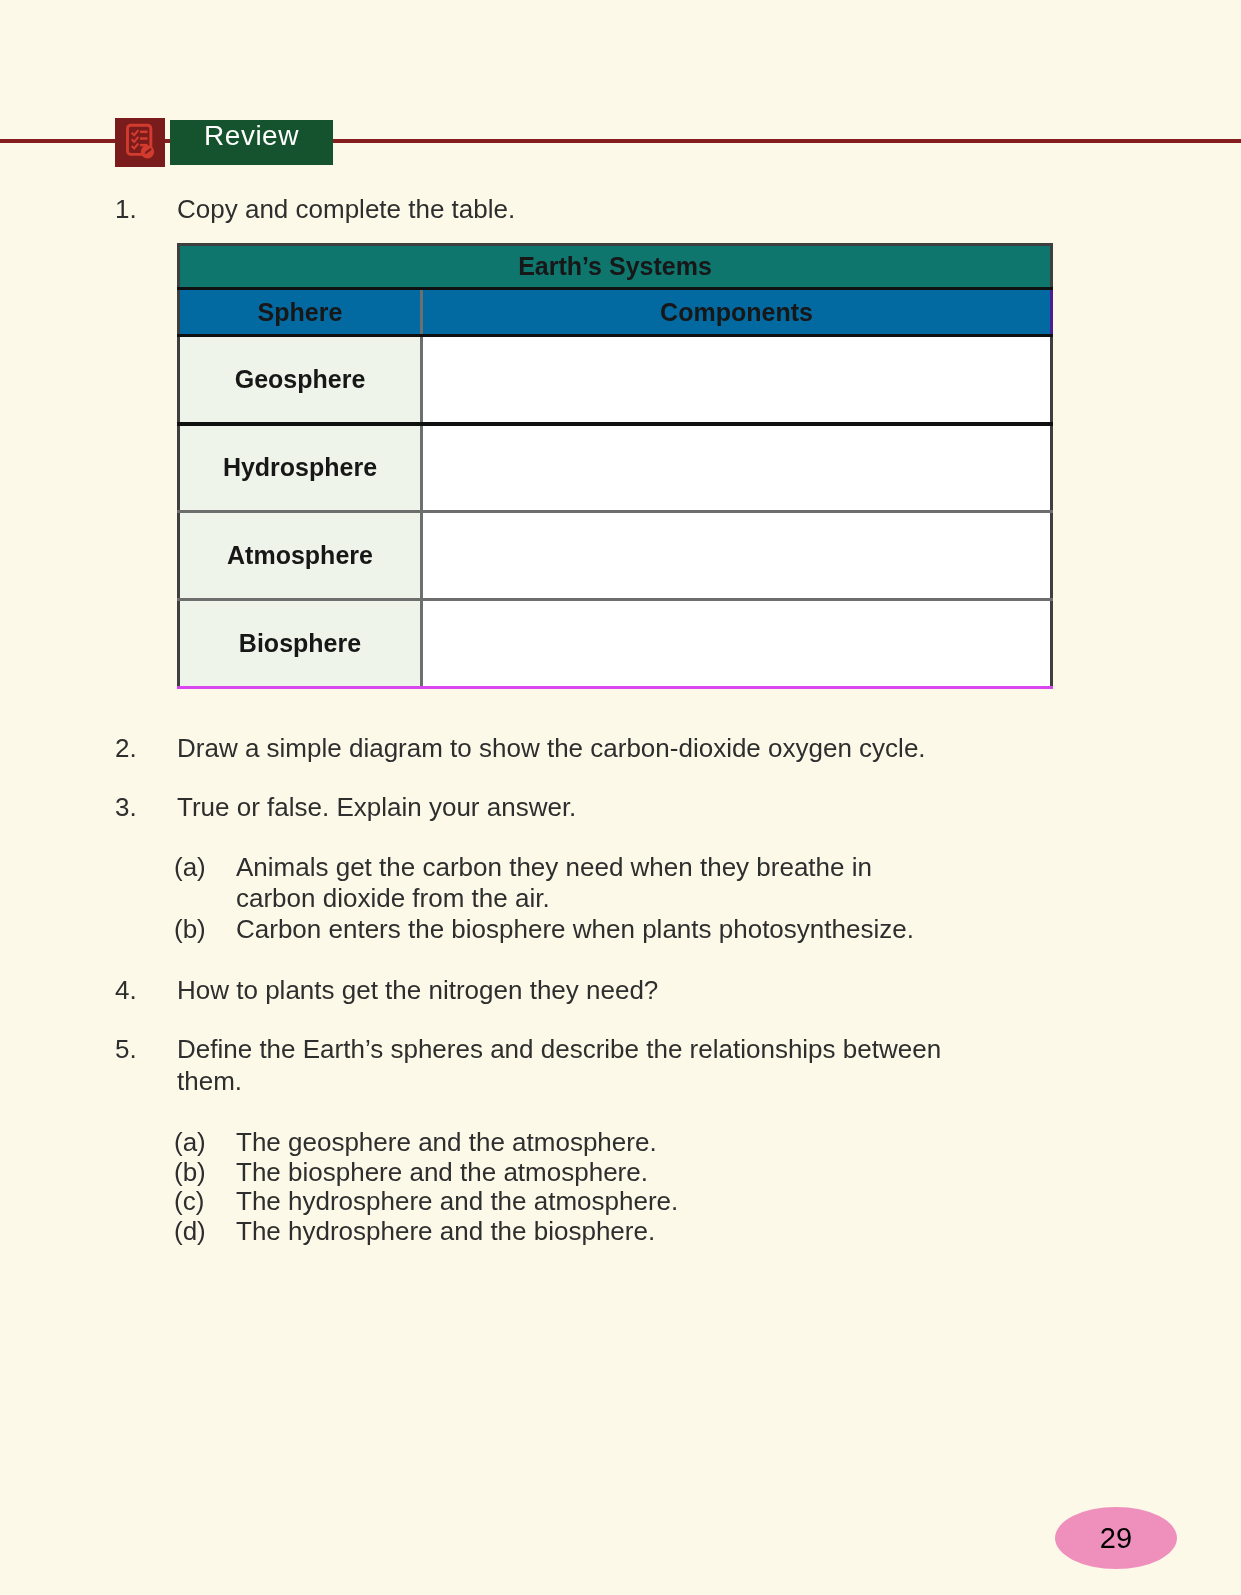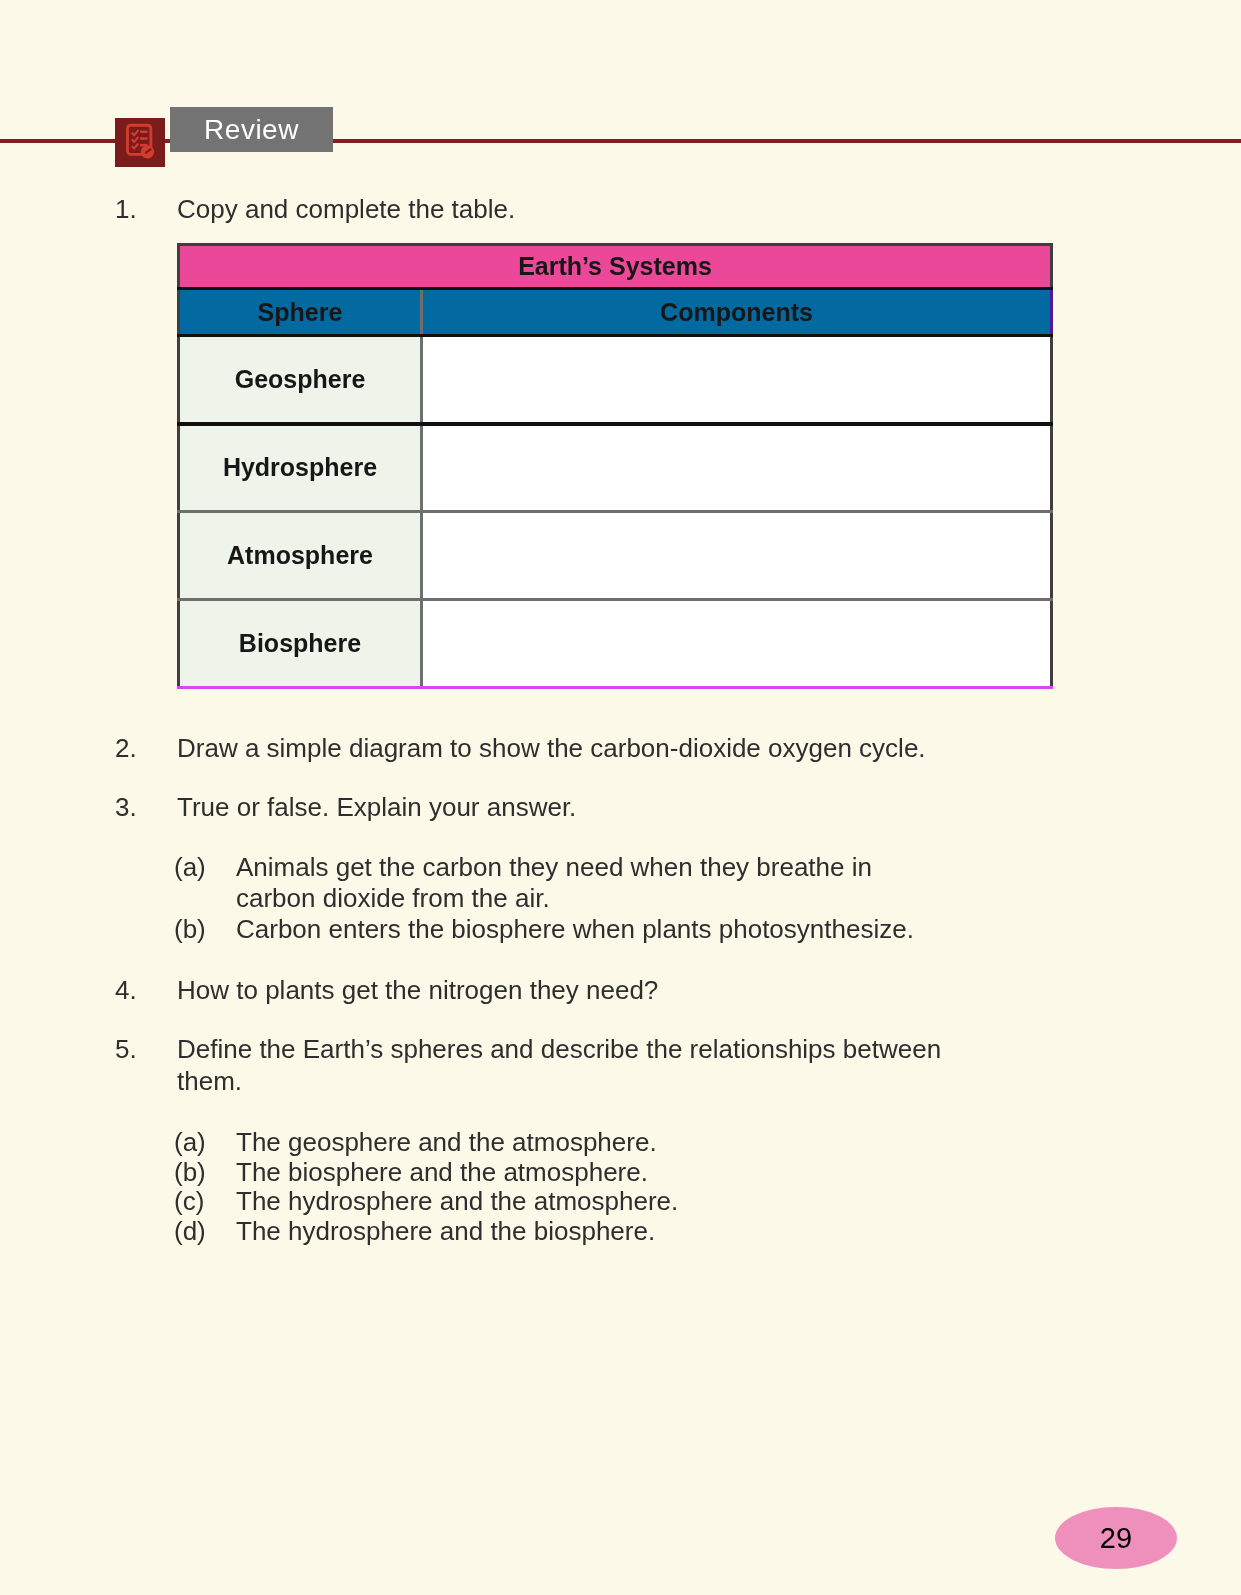--- a/index.html
+++ b/index.html
@@ -18,24 +18,24 @@
     width: 1241px; height: 4px;
     background: #851f1f; z-index: 1;
   }
   .icon-box {
     position: absolute; left: 115px; top: 118px;
     width: 50px; height: 49px;
     background: #7a1c1c; z-index: 2;
     display: flex; align-items: center; justify-content: center;
   }
   .banner {
-    position: absolute; left: 170px; top: 107px;
+    position: absolute; left: 170px; top: 120px;
     width: 163px; height: 45px;
-    background: #737373; z-index: 2;
-    display: flex; align-items: center; justify-content: center;
+    background: #14532d; z-index: 2;
+    display: flex; align-items: flex-start; justify-content: center;
     color: #ffffff; font-size: 28px; letter-spacing: 0.5px;
   }
 
   
   .q {
     position: absolute; left: 115px;
     display: flex; align-items: flex-start;
     font-size: 26px; line-height: 34px;
   }
   .qnum { width: 62px; flex: none; }
@@ -55,21 +55,21 @@
     width: 876px;
     border-collapse: collapse;
     font-size: 25px; color: #171717;
   }
   .es-table th, .es-table td {
     border: 3px solid #6e6e6e;
     text-align: center; vertical-align: middle;
     font-weight: bold;
   }
   .es-table .title-cell {
-    height: 44px; background: #ec4899;
+    height: 44px; background: #0f766e;
     border: 3px solid #3f3f3f; border-bottom: 3px solid #101010;
   }
   .es-table .col-head {
     height: 47px; background: #0369a1;
     border-top: 3px solid #101010; border-bottom: 3px solid #101010;
   }
   .es-table .col-head.first { border-left: 3px solid #3f3f3f; }
   .es-table .col-head.last  { border-right: 3px solid #4c1d95; }
   .es-table tbody td { height: 88px; }
   .es-table td.sphere-cell {

